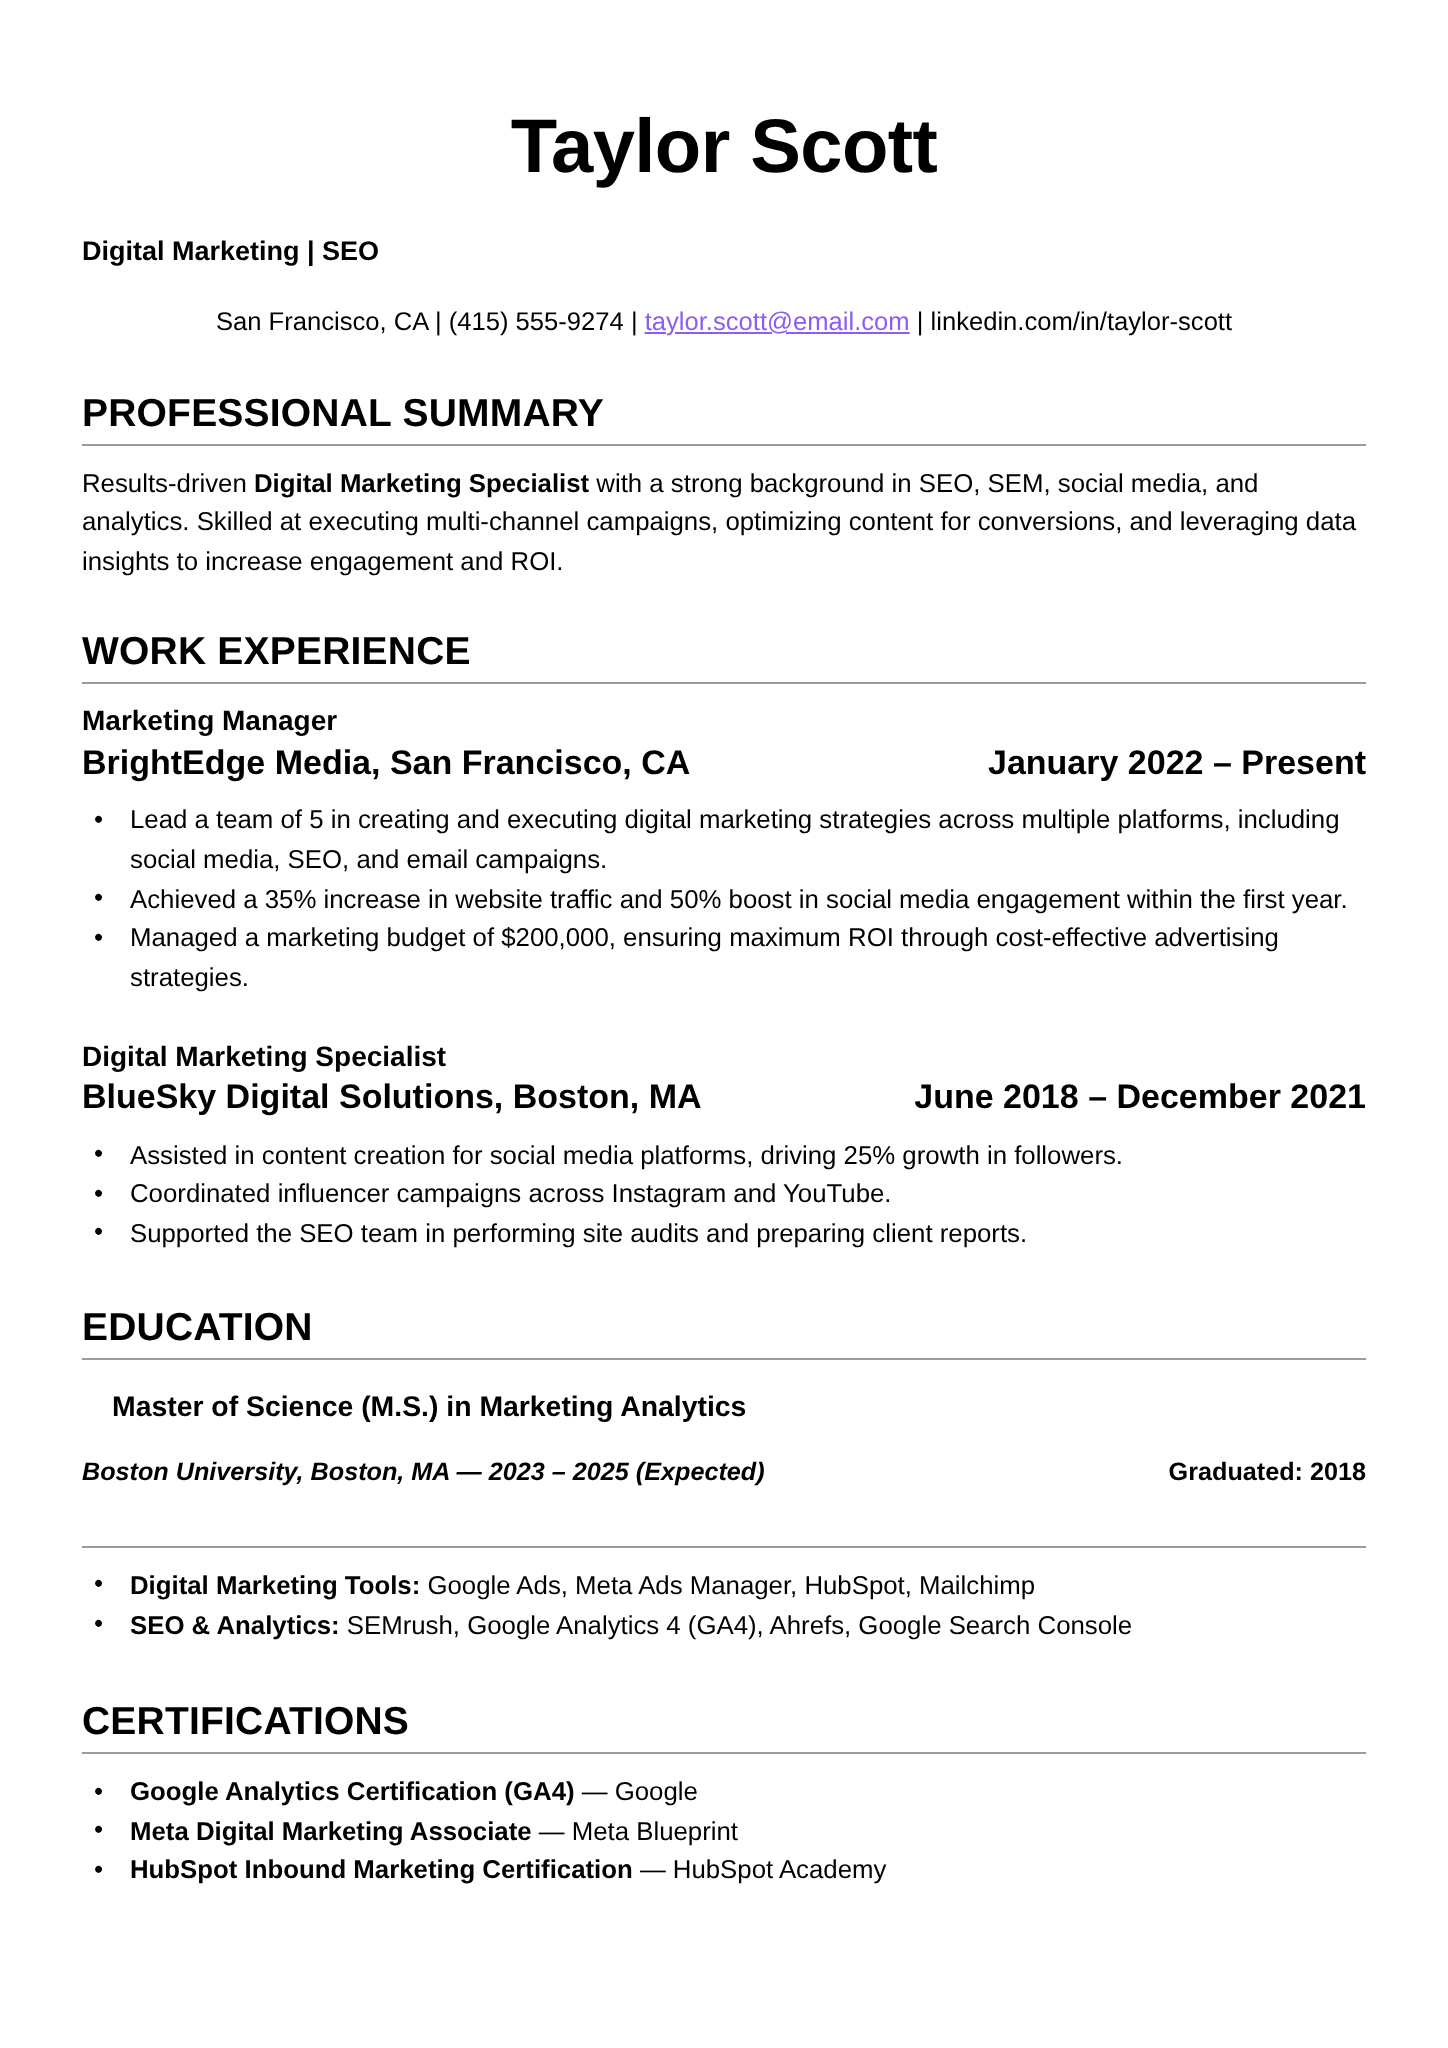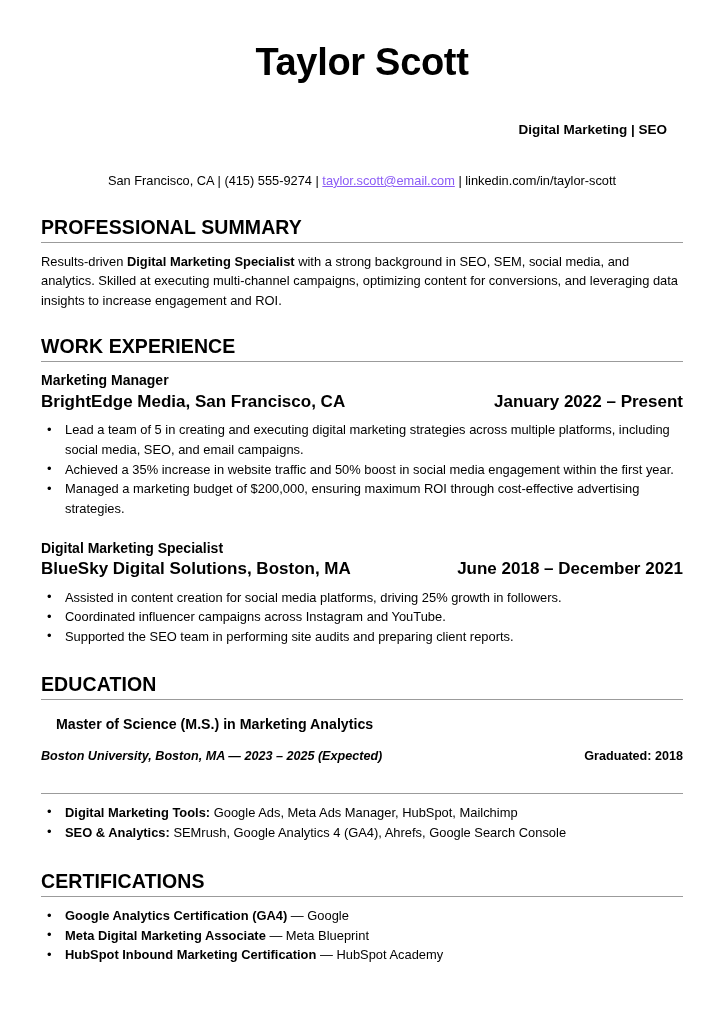--- a/index.html
+++ b/index.html
@@ -13,38 +13,38 @@
     font-family: "Liberation Sans", sans-serif;
     color: #000000;
     overflow: hidden;
   }
   .page {
     position: relative;
     width: 724px;
     height: 1024px;
     background: #ffffff;
     box-sizing: border-box;
-    padding: 0 41px;
+    padding: 12px 41px;
   }
 
   
   .resume-name {
     text-align: center;
     font-size: 38px;
     font-weight: bold;
     letter-spacing: -0.3px;
     line-height: 1.05;
     margin: 0;
     padding-top: 43px;
   }
   .resume-subtitle {
-    text-align: right;
+    text-align: left;
     font-size: 13.5px;
     font-weight: bold;
-    margin: 16px;
+    margin: 0;
     padding-top: 23px;
   }
   .resume-contact {
     text-align: center;
     font-size: 12.8px;
     margin: 0;
     padding-top: 20px;
     line-height: 1.3;
     white-space: nowrap;
   }

